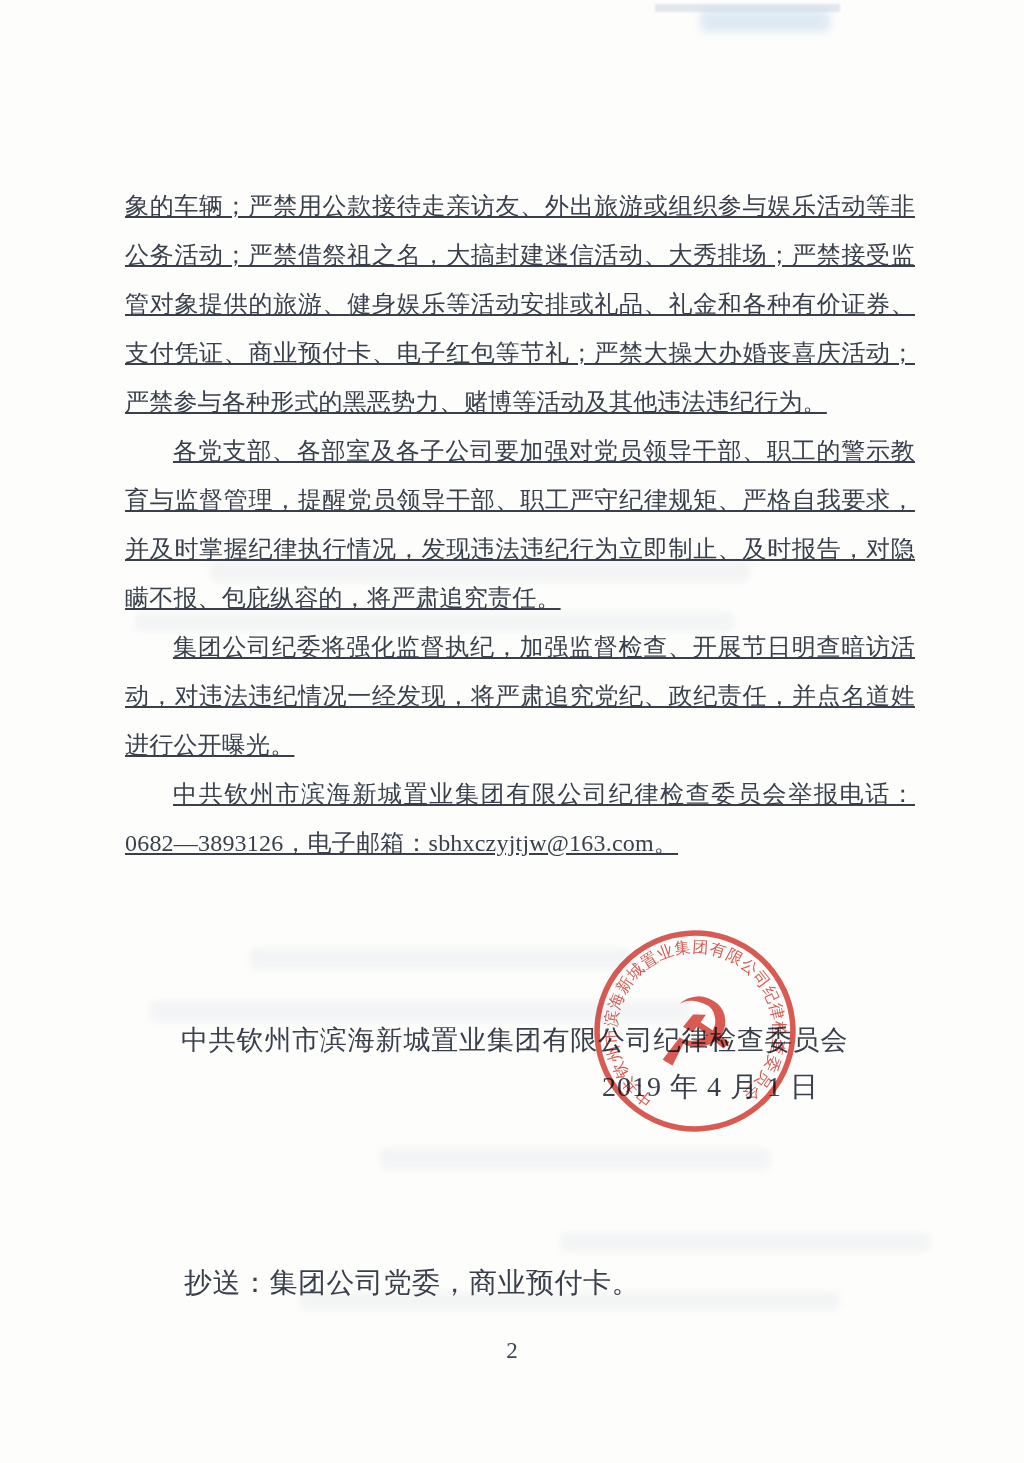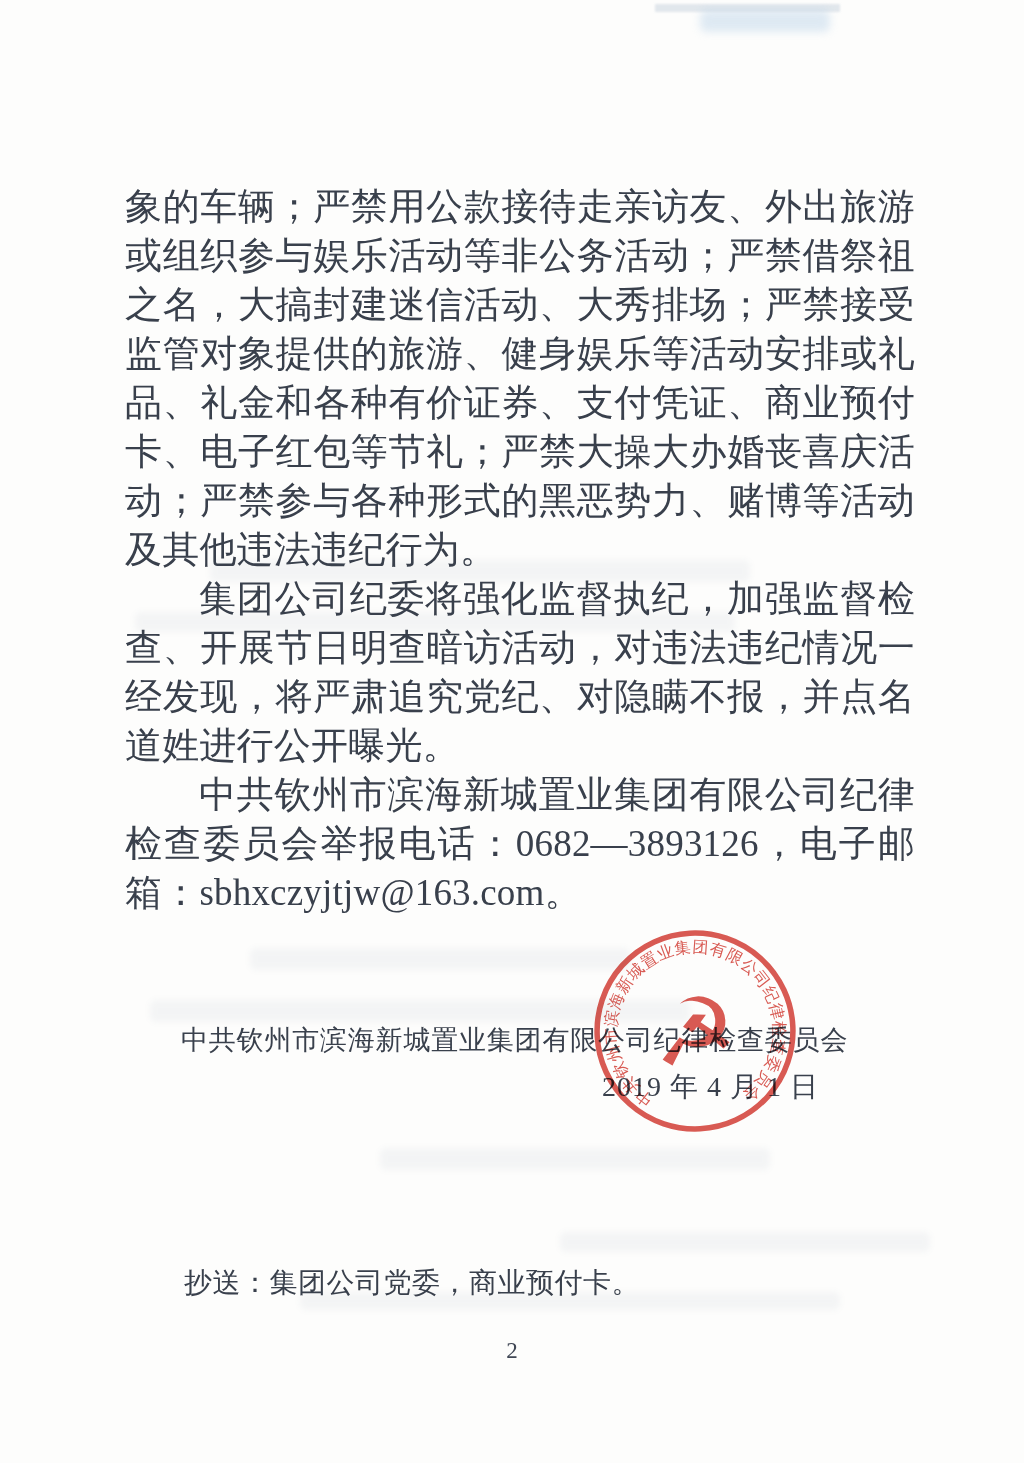--- a/index.html
+++ b/index.html
@@ -33,24 +33,25 @@
     opacity: 0.5;
     filter: blur(1px);
     border-radius: 0;
   }
 
   .body-text {
     position: absolute;
     left: 125px;
     top: 182px;
     width: 790px;
-    font-size: 37px;
+    font-size: 24px;
     line-height: 49px;
     text-align: justify;
     letter-spacing: 0.2px;
+    text-decoration: underline;
   }
   .body-text p { text-indent: 2em; }
   .body-text p.no-indent { text-indent: 0; }
 
   .signature-org {
     position: absolute;
     left: 181px;
     top: 1022px;
     font-size: 27px;
     letter-spacing: 0.8px;
@@ -106,21 +107,22 @@
   <div class="artifact" style="left:210px; top:560px;  width:540px; height:22px;"></div>
   <div class="artifact" style="left:135px; top:612px;  width:600px; height:20px;"></div>
   <div class="artifact" style="left:250px; top:948px;  width:380px; height:22px;"></div>
   <div class="artifact" style="left:150px; top:1000px; width:540px; height:22px;"></div>
   <div class="artifact" style="left:380px; top:1148px; width:390px; height:22px;"></div>
   <div class="artifact" style="left:560px; top:1232px; width:370px; height:20px;"></div>
   <div class="artifact" style="left:300px; top:1292px; width:540px; height:18px;"></div>
 
   <div class="body-text">
     <p class="no-indent">象的车辆；严禁用公款接待走亲访友、外出旅游或组织参与娱乐活动等非公务活动；严禁借祭祖之名，大搞封建迷信活动、大秀排场；严禁接受监管对象提供的旅游、健身娱乐等活动安排或礼品、礼金和各种有价证券、支付凭证、商业预付卡、电子红包等节礼；严禁大操大办婚丧喜庆活动；严禁参与各种形式的黑恶势力、赌博等活动及其他违法违纪行为。</p>
-    <p>集团公司纪委将强化监督执纪，加强监督检查、开展节日明查暗访活动，对违法违纪情况一经发现，将严肃追究党纪、对隐瞒不报，并点名道姓进行公开曝光。</p>
+    <p>各党支部、各部室及各子公司要加强对党员领导干部、职工的警示教育与监督管理，提醒党员领导干部、职工严守纪律规矩、严格自我要求，并及时掌握纪律执行情况，发现违法违纪行为立即制止、及时报告，对隐瞒不报、包庇纵容的，将严肃追究责任。</p>
+    <p>集团公司纪委将强化监督执纪，加强监督检查、开展节日明查暗访活动，对违法违纪情况一经发现，将严肃追究党纪、政纪责任，并点名道姓进行公开曝光。</p>
     <p>中共钦州市滨海新城置业集团有限公司纪律检查委员会举报电话：0682—3893126，电子邮箱：sbhxczyjtjw@163.com。</p>
   </div>
 
   <div class="signature-org">中共钦州市滨海新城置业集团有限公司纪律检查委员会</div>
   <div class="signature-date">2019 年 4 月 1 日</div>
 
   <div class="seal">
     <svg viewBox="0 0 210 210" xmlns="http://www.w3.org/2000/svg">
       <defs>
         <path id="sealArc" d="M 60.2 168.9 A 78 78 0 1 1 149.8 168.9" fill="none"></path>

